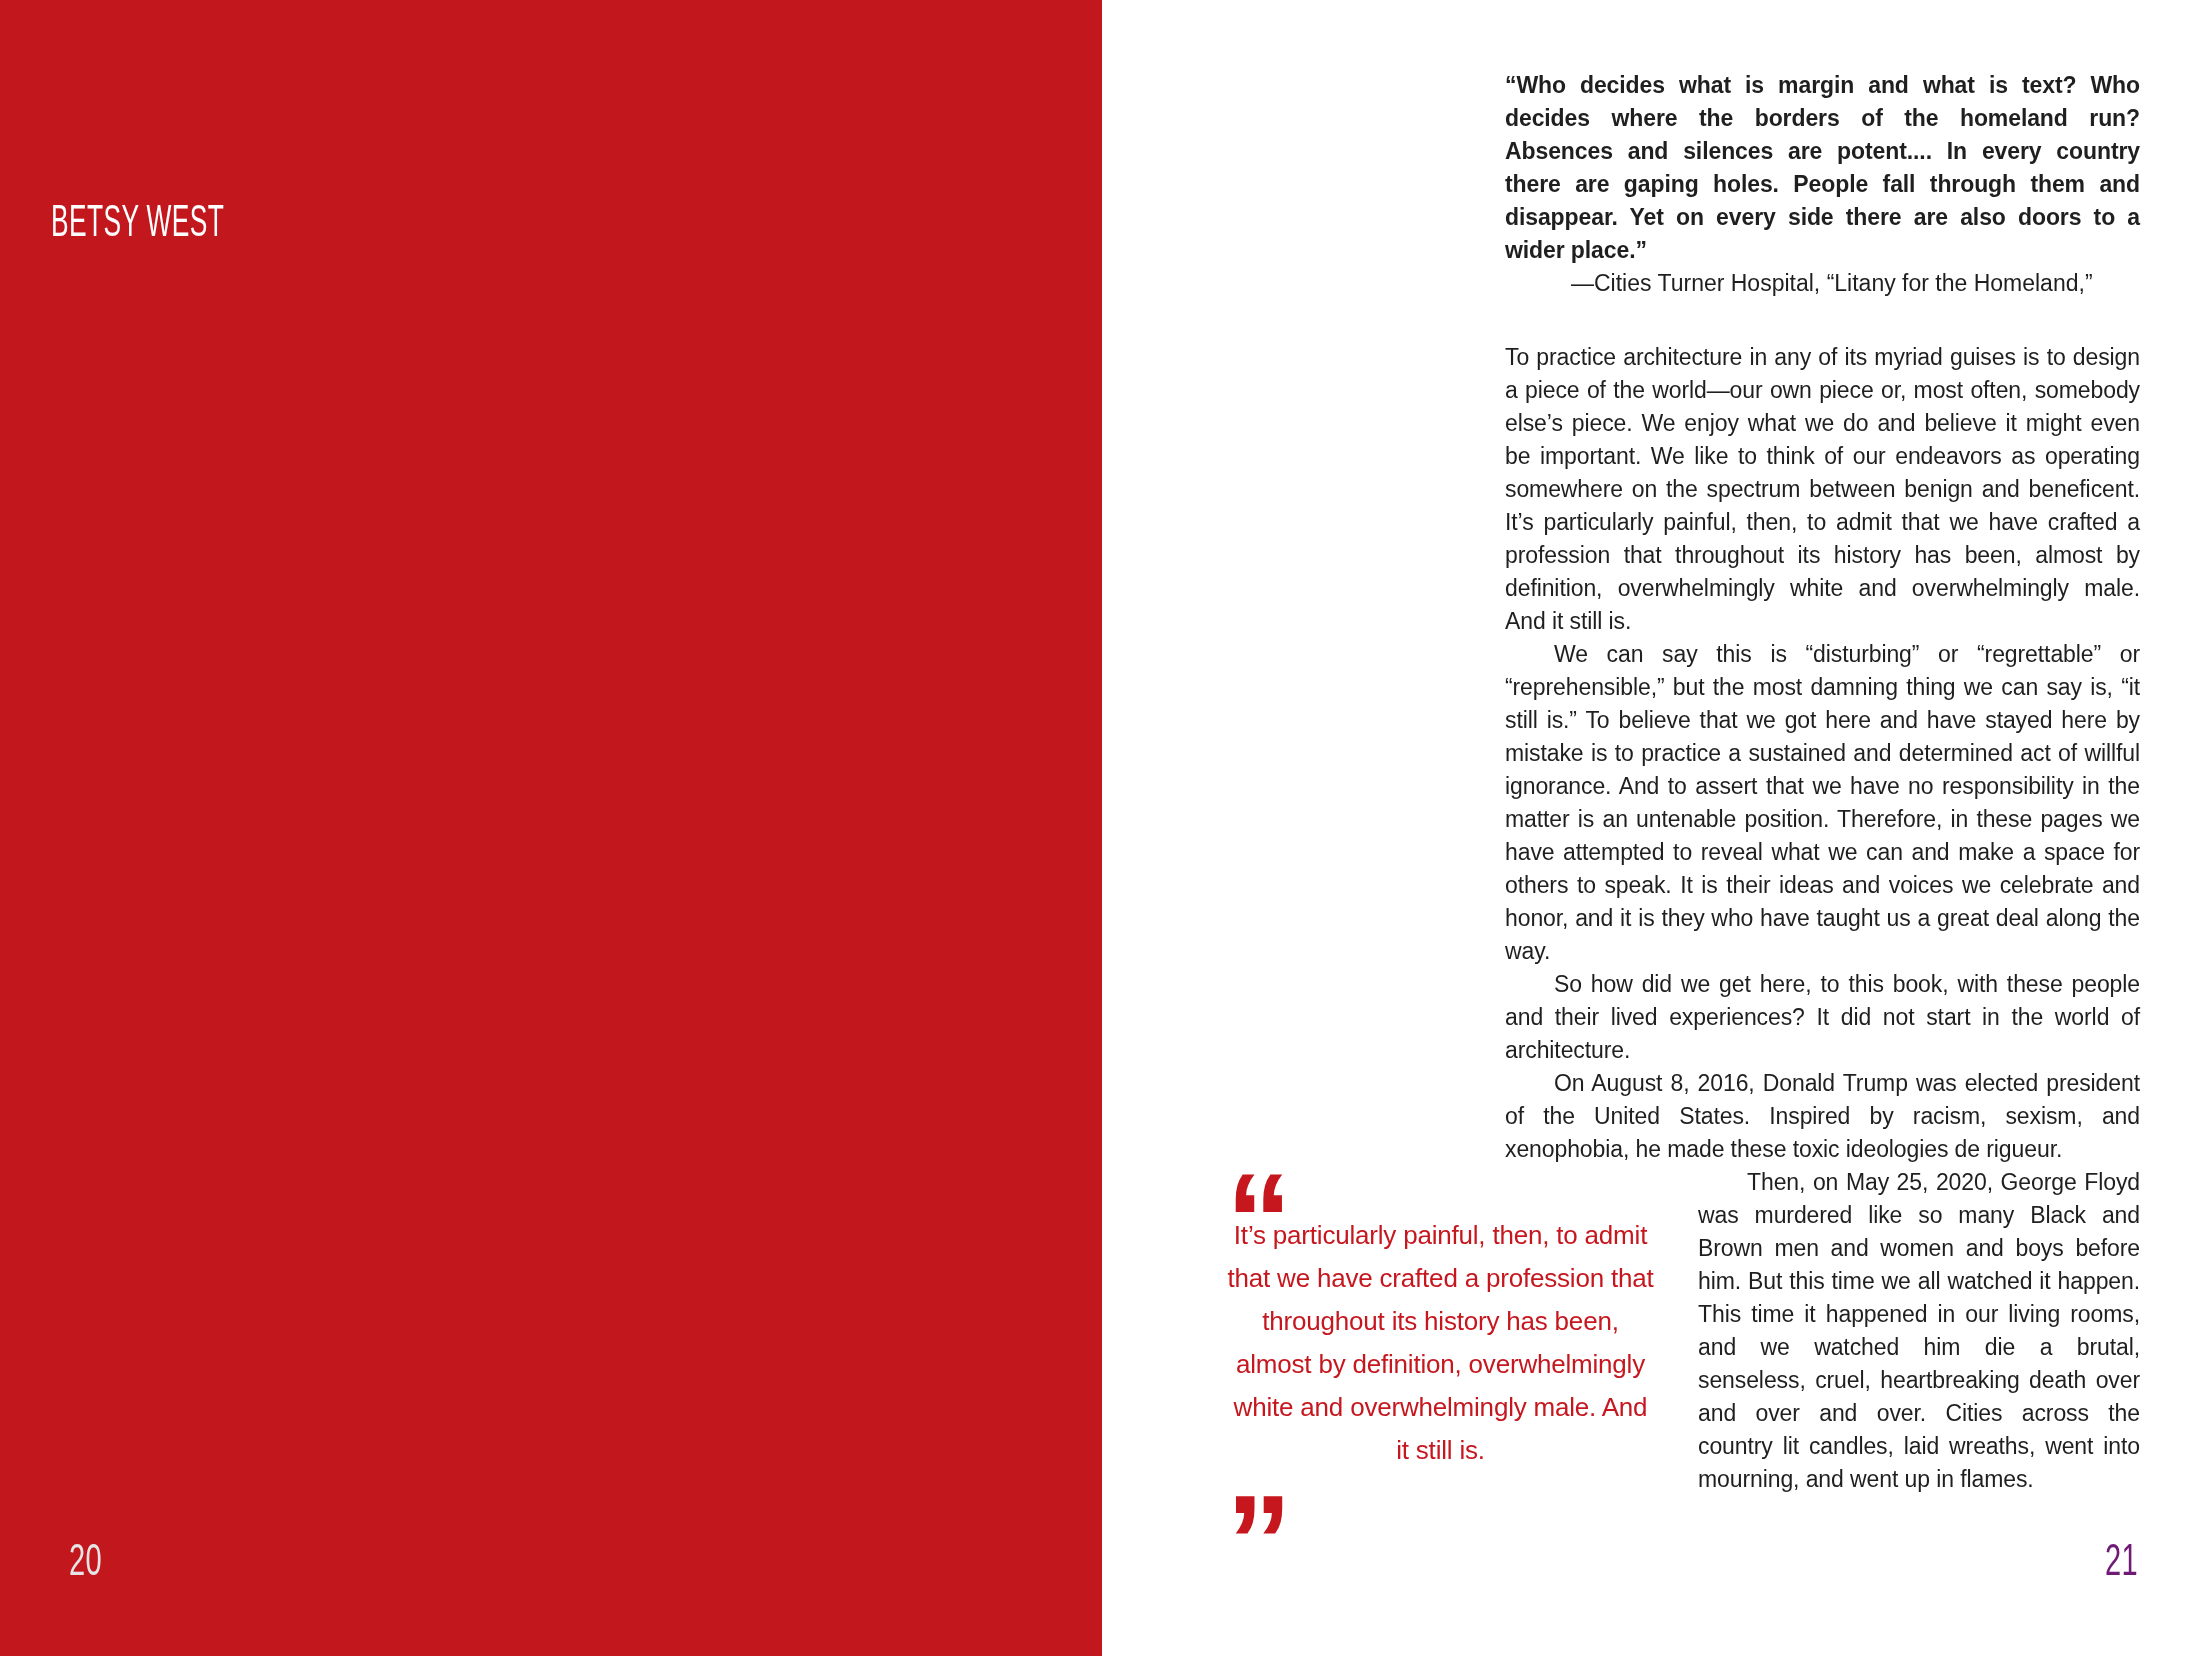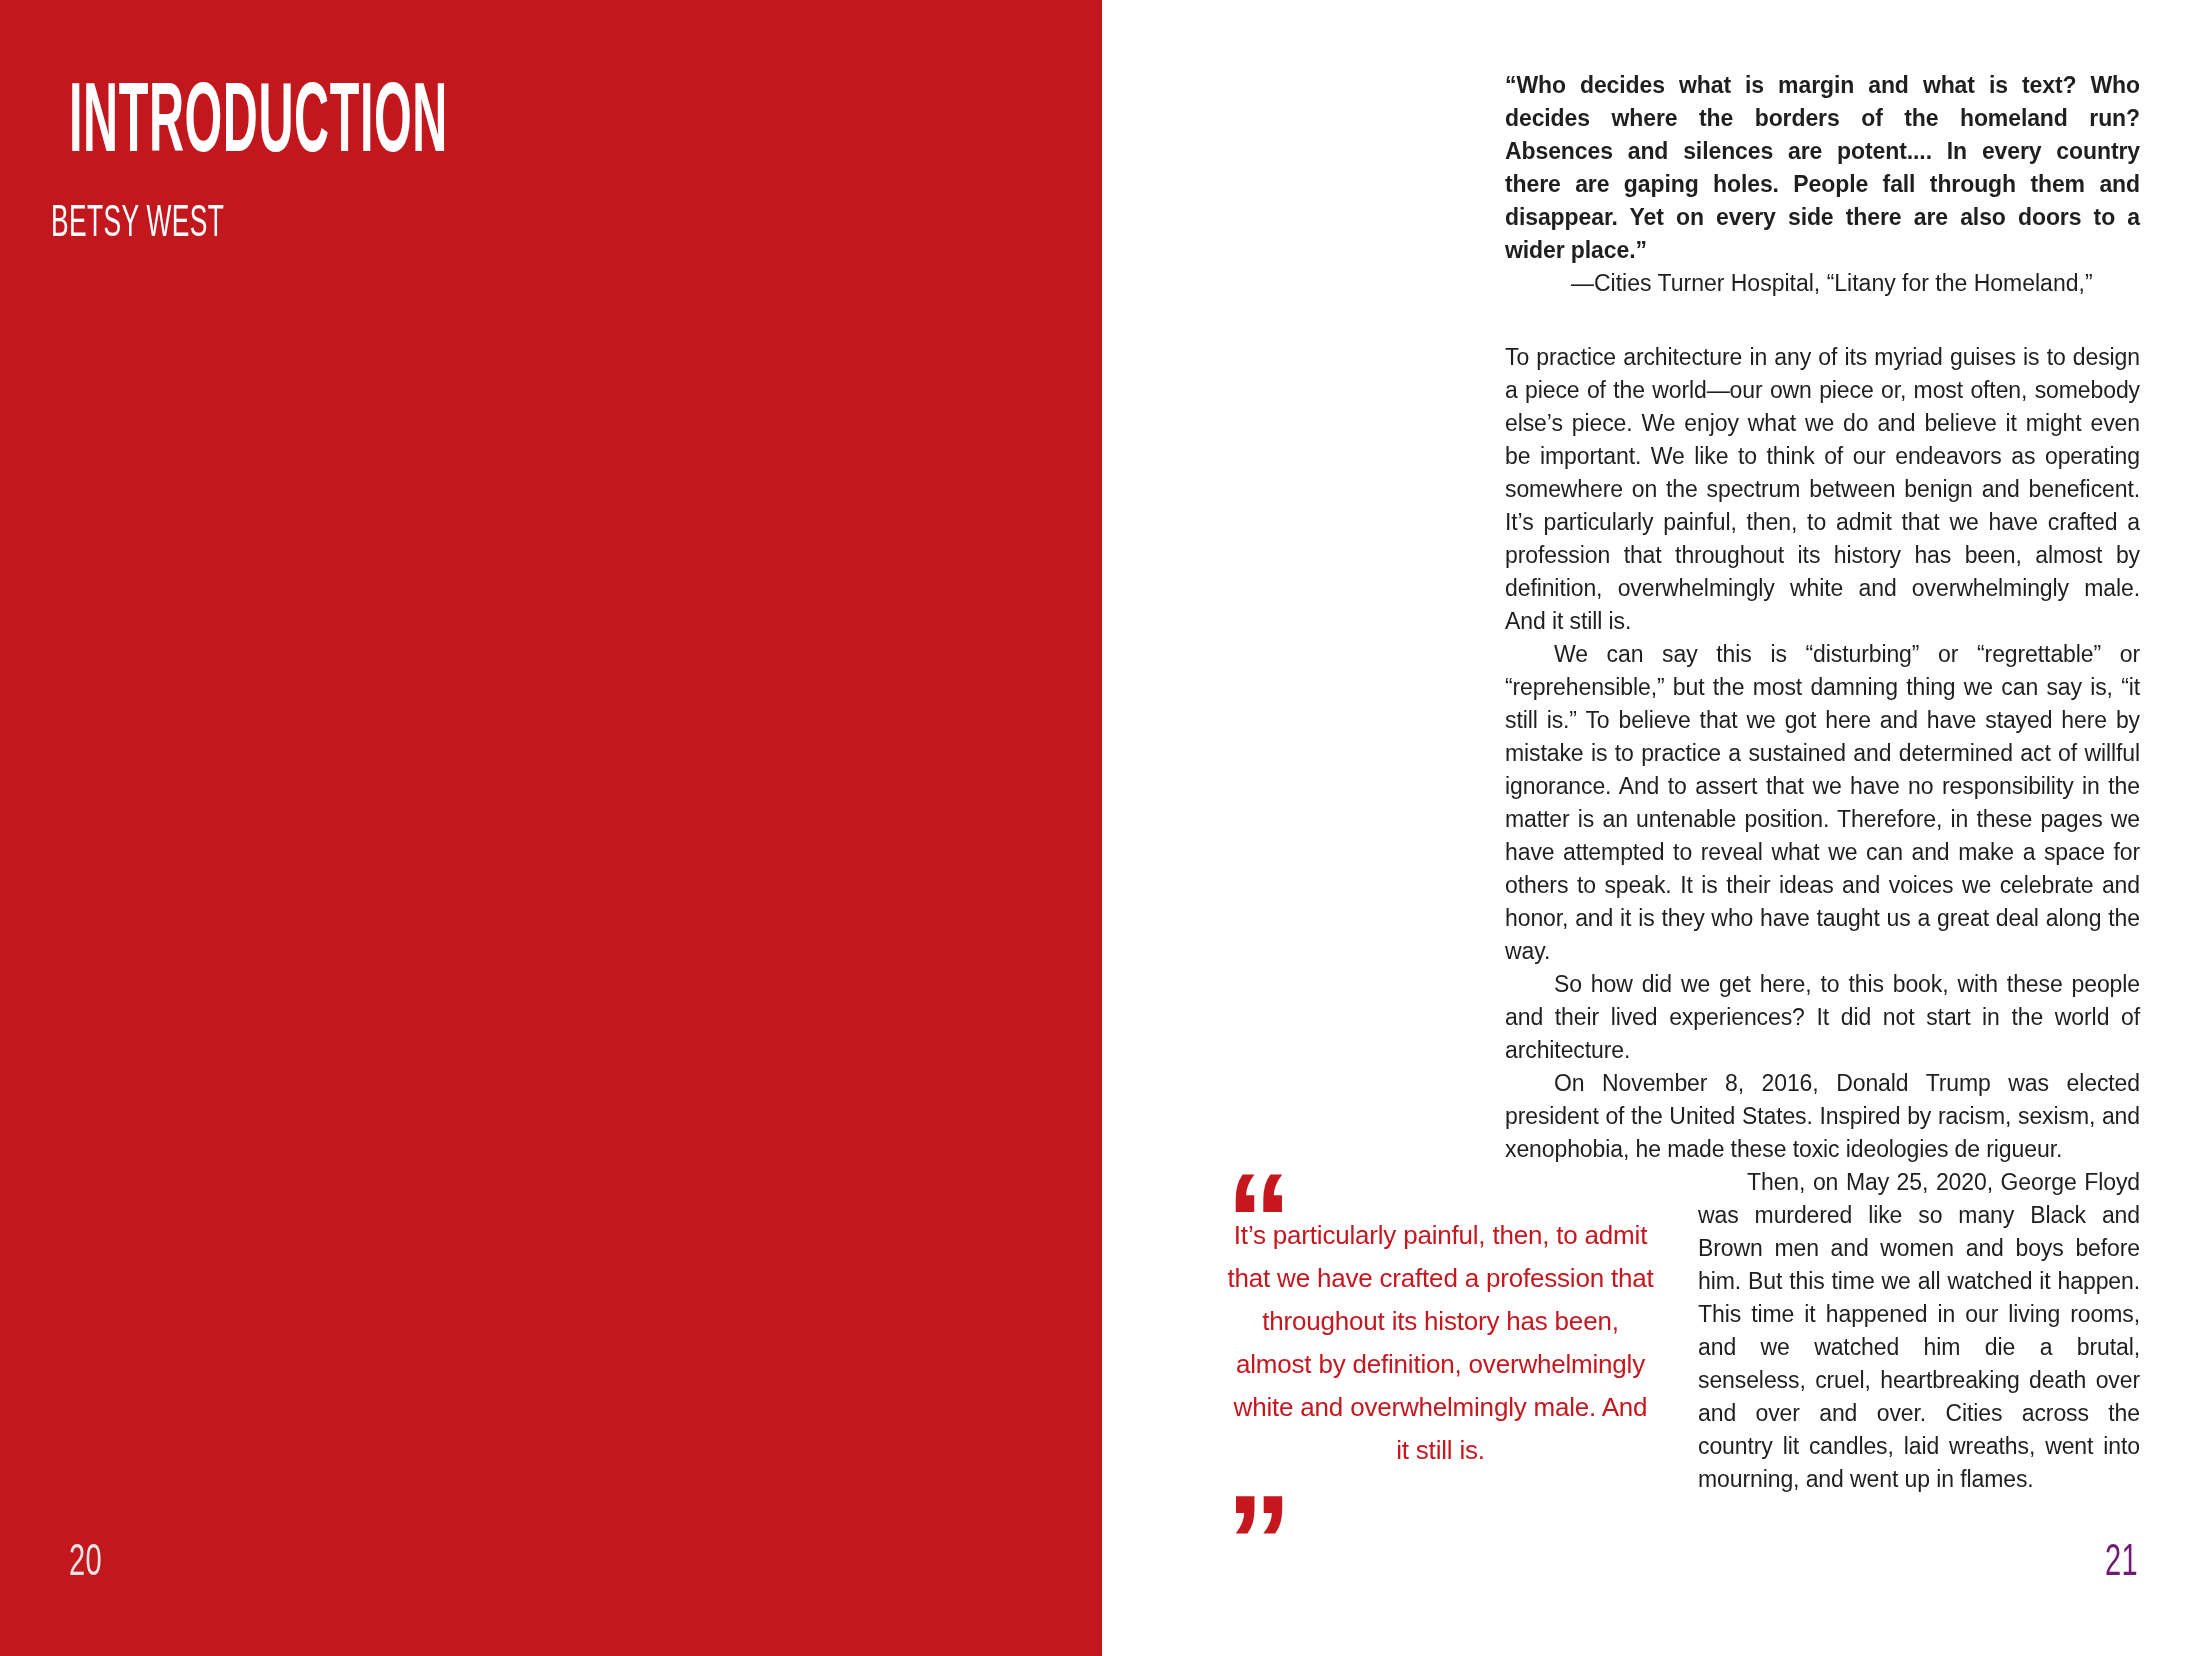--- a/index.html
+++ b/index.html
@@ -95,37 +95,36 @@
     letter-spacing:-0.2px;
     text-align:center;
   }
 </style>
 </head>
 <body>
 
 <div class="spread">
 
   <section class="page-left">
-    <h1 class="chapter-title"><span class="cond">INTRODUCTION</span></h1>
     <div class="chapter-author"><span class="cond">BETSY WEST</span></div>
     <div class="pageno pageno-left"><span class="cond">20</span></div>
   </section>
 
   <section class="page-right">
 
     <div class="epigraph">
       <p class="ep-quote">“Who decides what is margin and what is text? Who decides where the borders of the homeland run? Absences and silences are potent.... In every country there are gaping holes. People fall through them and disappear. Yet on every side there are also doors to a wider place.”</p>
       <p class="ep-attr1">—Cities Turner Hospital, “Litany for the Homeland,”</p>
     </div>
 
     <div class="bodytext">
       <p class="para">To practice architecture in any of its myriad guises is to design a piece of the world—our own piece or, most often, somebody else’s piece. We enjoy what we do and believe it might even be important. We like to think of our endeavors as operating somewhere on the spectrum between benign and beneficent. It’s particularly painful, then, to admit that we have crafted a profession that throughout its history has been, almost by definition, overwhelmingly white and overwhelmingly male. And it still is.</p>
       <p class="para indent">We can say this is “disturbing” or “regrettable” or “reprehensible,” but the most damning thing we can say is, “it still is.” To believe that we got here and have stayed here by mistake is to practice a sustained and determined act of willful ignorance. And to assert that we have no responsibility in the matter is an untenable position. Therefore, in these pages we have attempted to reveal what we can and make a space for others to speak. It is their ideas and voices we celebrate and honor, and it is they who have taught us a great deal along the way.</p>
       <p class="para indent">So how did we get here, to this book, with these people and their lived experiences? It did not start in the world of architecture.</p>
-      <p class="para indent">On November 8, 2016, Donald Trump was elected president of the United States. Inspired by racism, sexism, and xenophobia, he made these toxic ideologies de rigueur.</p>
+      <p class="para indent">On August 8, 2016, Donald Trump was elected president of the United States. Inspired by racism, sexism, and xenophobia, he made these toxic ideologies de rigueur.</p>
 
       <aside class="pullquote">
         <div class="pq-mark pq-open">“</div>
         <p class="pq-text">It’s particularly painful, then, to admit that we have crafted a profession that throughout its history has been, almost by definition, overwhelmingly white and overwhelmingly male. And it still is.</p>
         <div class="pq-mark pq-close">”</div>
       </aside>
 
       <p class="para indent">Then, on May 25, 2020, George Floyd was murdered like so many Black and Brown men and women and boys before him. But this time we all watched it happen. This time it happened in our living rooms, and we watched him die a brutal, senseless, cruel, heartbreaking death over and over and over. Cities across the country lit candles, laid wreaths, went into mourning, and went up in flames.</p>
     </div>
 

